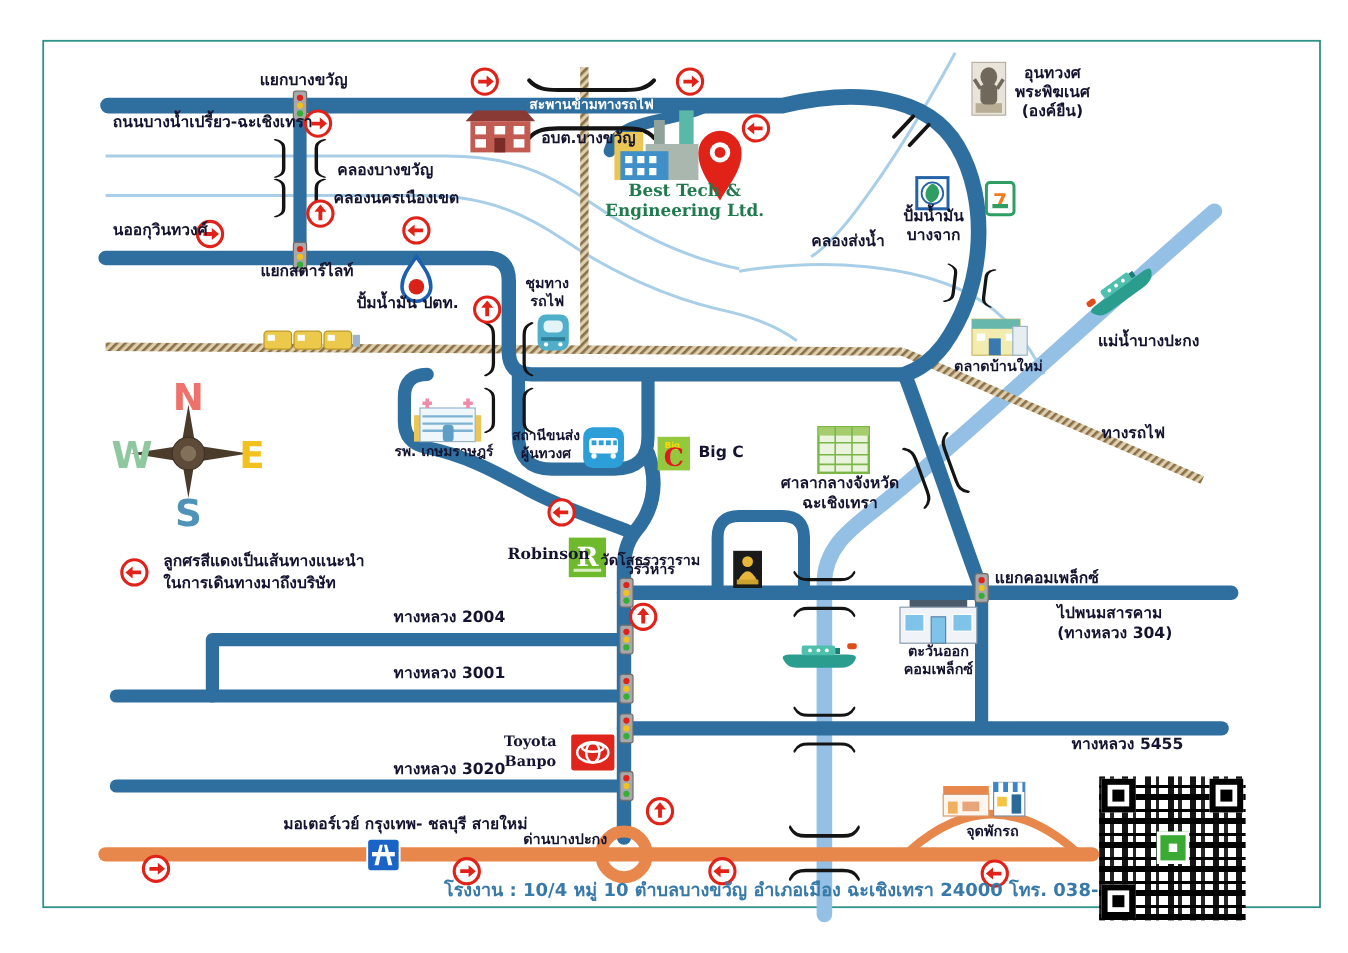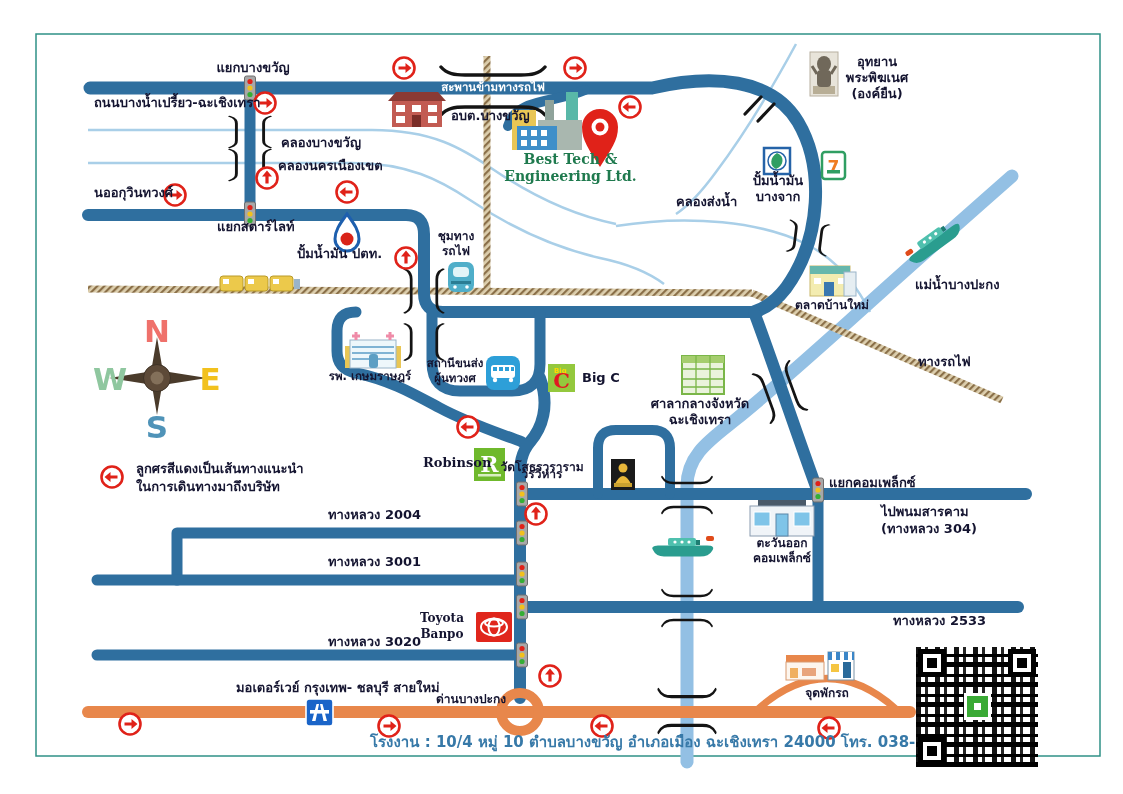--- a/index.html
+++ b/index.html
@@ -322,21 +322,21 @@
 <div class="lbl" style="left:94px;top:96px">ถนนบางน้ำเปรี้ยว-ฉะเชิงเทรา</div>
 <div class="lbl" style="left:281px;top:136px">คลองบางขวัญ</div>
 <div class="lbl" style="left:278px;top:159px">คลองนครเนืองเขต</div>
 <div class="lbl" style="left:94px;top:186px">นออกุวินทวงศ์</div>
 <div class="lbl" style="left:217px;top:220px">แยกสตาร์ไลท์</div>
 <div class="lbl" style="left:297px;top:247px">ปั้มน้ำมัน ปตท.</div>
 <div class="lbl bridgelbl c" style="left:428px;top:81px;width:130px">สะพานข้ามทางรถไฟ</div>
 <div class="lbl" style="left:451px;top:109px">อบต.บางขวัญ</div>
 <div class="lbl company c" style="left:503px;top:151px;width:135px">Best Tech &amp;</div>
 <div class="lbl company c" style="left:503px;top:168px;width:135px">Engineering Ltd.</div>
-<div class="lbl c" style="left:836px;top:55px;width:82px">อุทยาน</div>
+<div class="lbl c" style="left:836px;top:55px;width:82px">อุนทวงศ</div>
 <div class="lbl c" style="left:836px;top:71px;width:82px">พระพิฆเนศ</div>
 <div class="lbl c" style="left:836px;top:87px;width:82px">(องค์ยืน)</div>
 <div class="lbl c" style="left:737px;top:174px;width:82px">ปั้มน้ำมัน</div>
 <div class="lbl c" style="left:737px;top:190px;width:82px">บางจาก</div>
 <div class="lbl" style="left:676px;top:195px">คลองส่งน้ำ</div>
 <div class="lbl c s12" style="left:425px;top:230px;width:62px">ชุมทาง</div>
 <div class="lbl c s12" style="left:425px;top:245px;width:62px">รถไฟ</div>
 <div class="lbl c s12" style="left:790px;top:299px;width:84px">ตลาดบ้านใหม่</div>
 <div class="lbl" style="left:915px;top:278px">แม่น้ำบางปะกง</div>
 <div class="lbl" style="left:918px;top:355px">ทางรถไฟ</div>
@@ -350,21 +350,21 @@
 <div class="lbl c s12" style="left:488px;top:461px;width:108px">วัดโสธรวราราม</div>
 <div class="lbl c s12" style="left:488px;top:468px;width:108px">วรวิหาร</div>
 <div class="lbl" style="left:829px;top:476px">แยกคอมเพล็กซ์</div>
 <div class="lbl" style="left:881px;top:505px">ไปพนมสารคาม</div>
 <div class="lbl" style="left:881px;top:522px">(ทางหลวง 304)</div>
 <div class="lbl c s12" style="left:740px;top:537px;width:84px">ตะวันออก</div>
 <div class="lbl c s12" style="left:740px;top:552px;width:84px">คอมเพล็กซ์</div>
 <div class="lbl" style="left:328px;top:508px">ทางหลวง 2004</div>
 <div class="lbl" style="left:328px;top:555px">ทางหลวง 3001</div>
 <div class="lbl" style="left:328px;top:635px">ทางหลวง 3020</div>
-<div class="lbl" style="left:893px;top:614px">ทางหลวง 2533</div>
+<div class="lbl" style="left:893px;top:614px">ทางหลวง 5455</div>
 <div class="lbl serif c s12" style="left:412px;top:612px;width:60px">Toyota</div>
 <div class="lbl serif c s12" style="left:412px;top:628px;width:60px">Banpo</div>
 <div class="lbl" style="left:236px;top:681px">มอเตอร์เวย์ กรุงเทพ- ชลบุรี สายใหม่</div>
 <div class="lbl s12" style="left:436px;top:693px">ด่านบางปะกง</div>
 <div class="lbl c s12" style="left:789px;top:687px;width:76px">จุดพักรถ</div>
 <div class="lbl" style="left:136px;top:462px">ลูกศรสีแดงเป็นเส้นทางแนะนำ</div>
 <div class="lbl" style="left:136px;top:480px">ในการเดินทางมาถึงบริษัท</div>
 <div class="lbl addr c" style="left:370px;top:734px;width:604px">โรงงาน : 10/4 หมู่ 10 ตำบลบางขวัญ อำเภอเมือง ฉะเชิงเทรา 24000 โทร. 038-090-793-5</div>
 
 <div class="qr">

